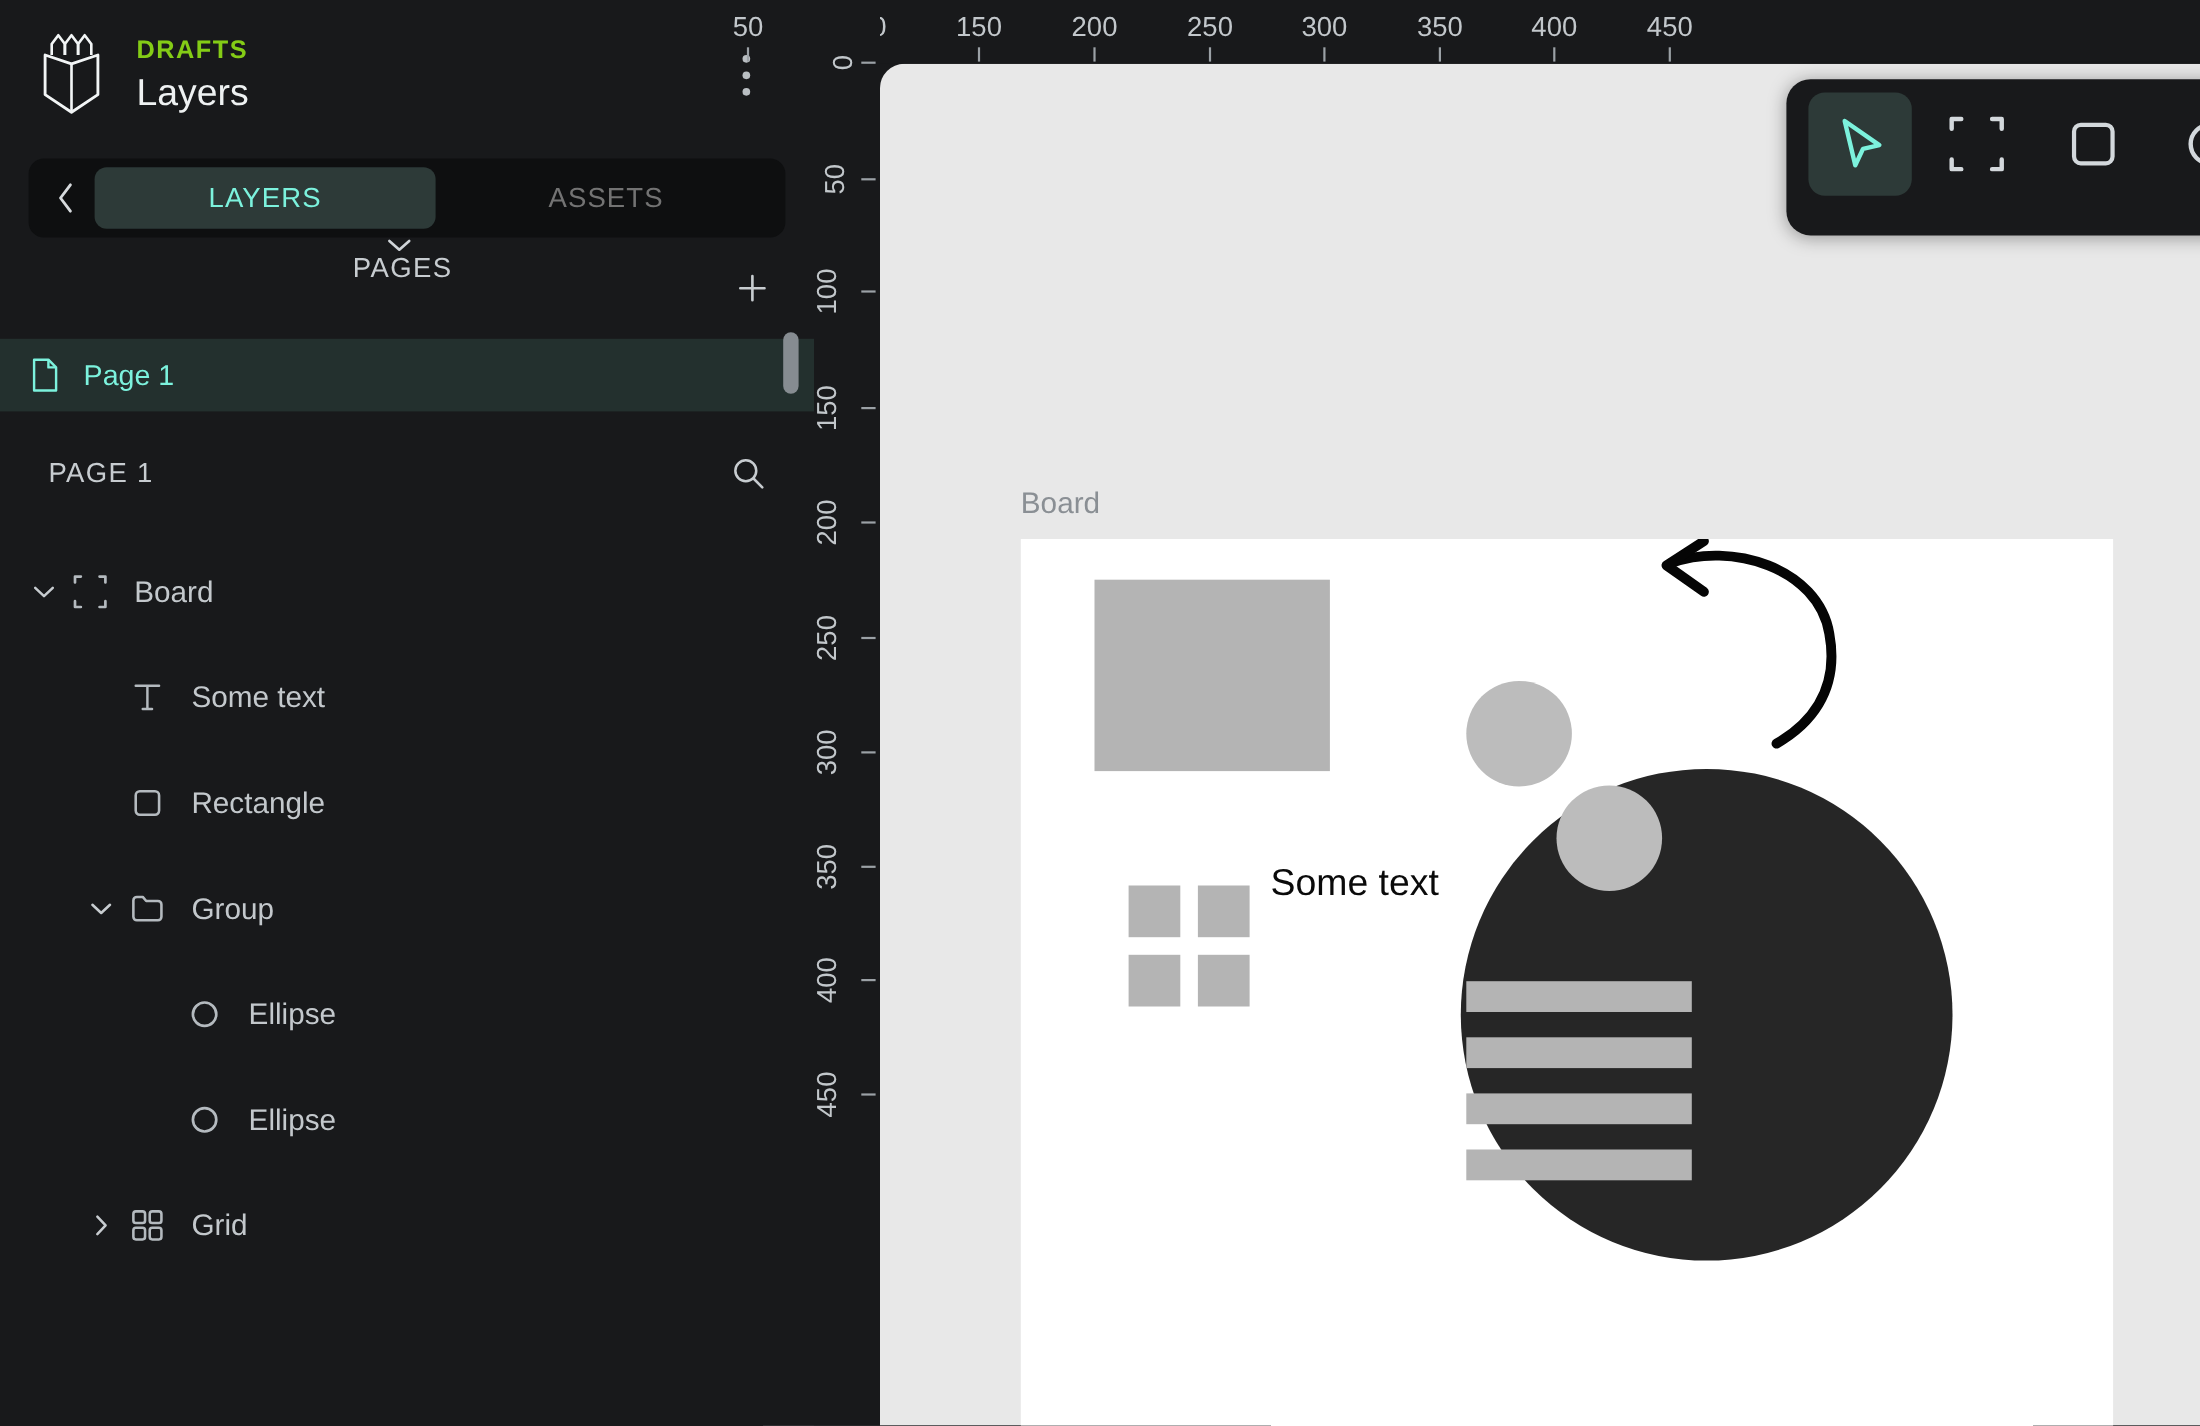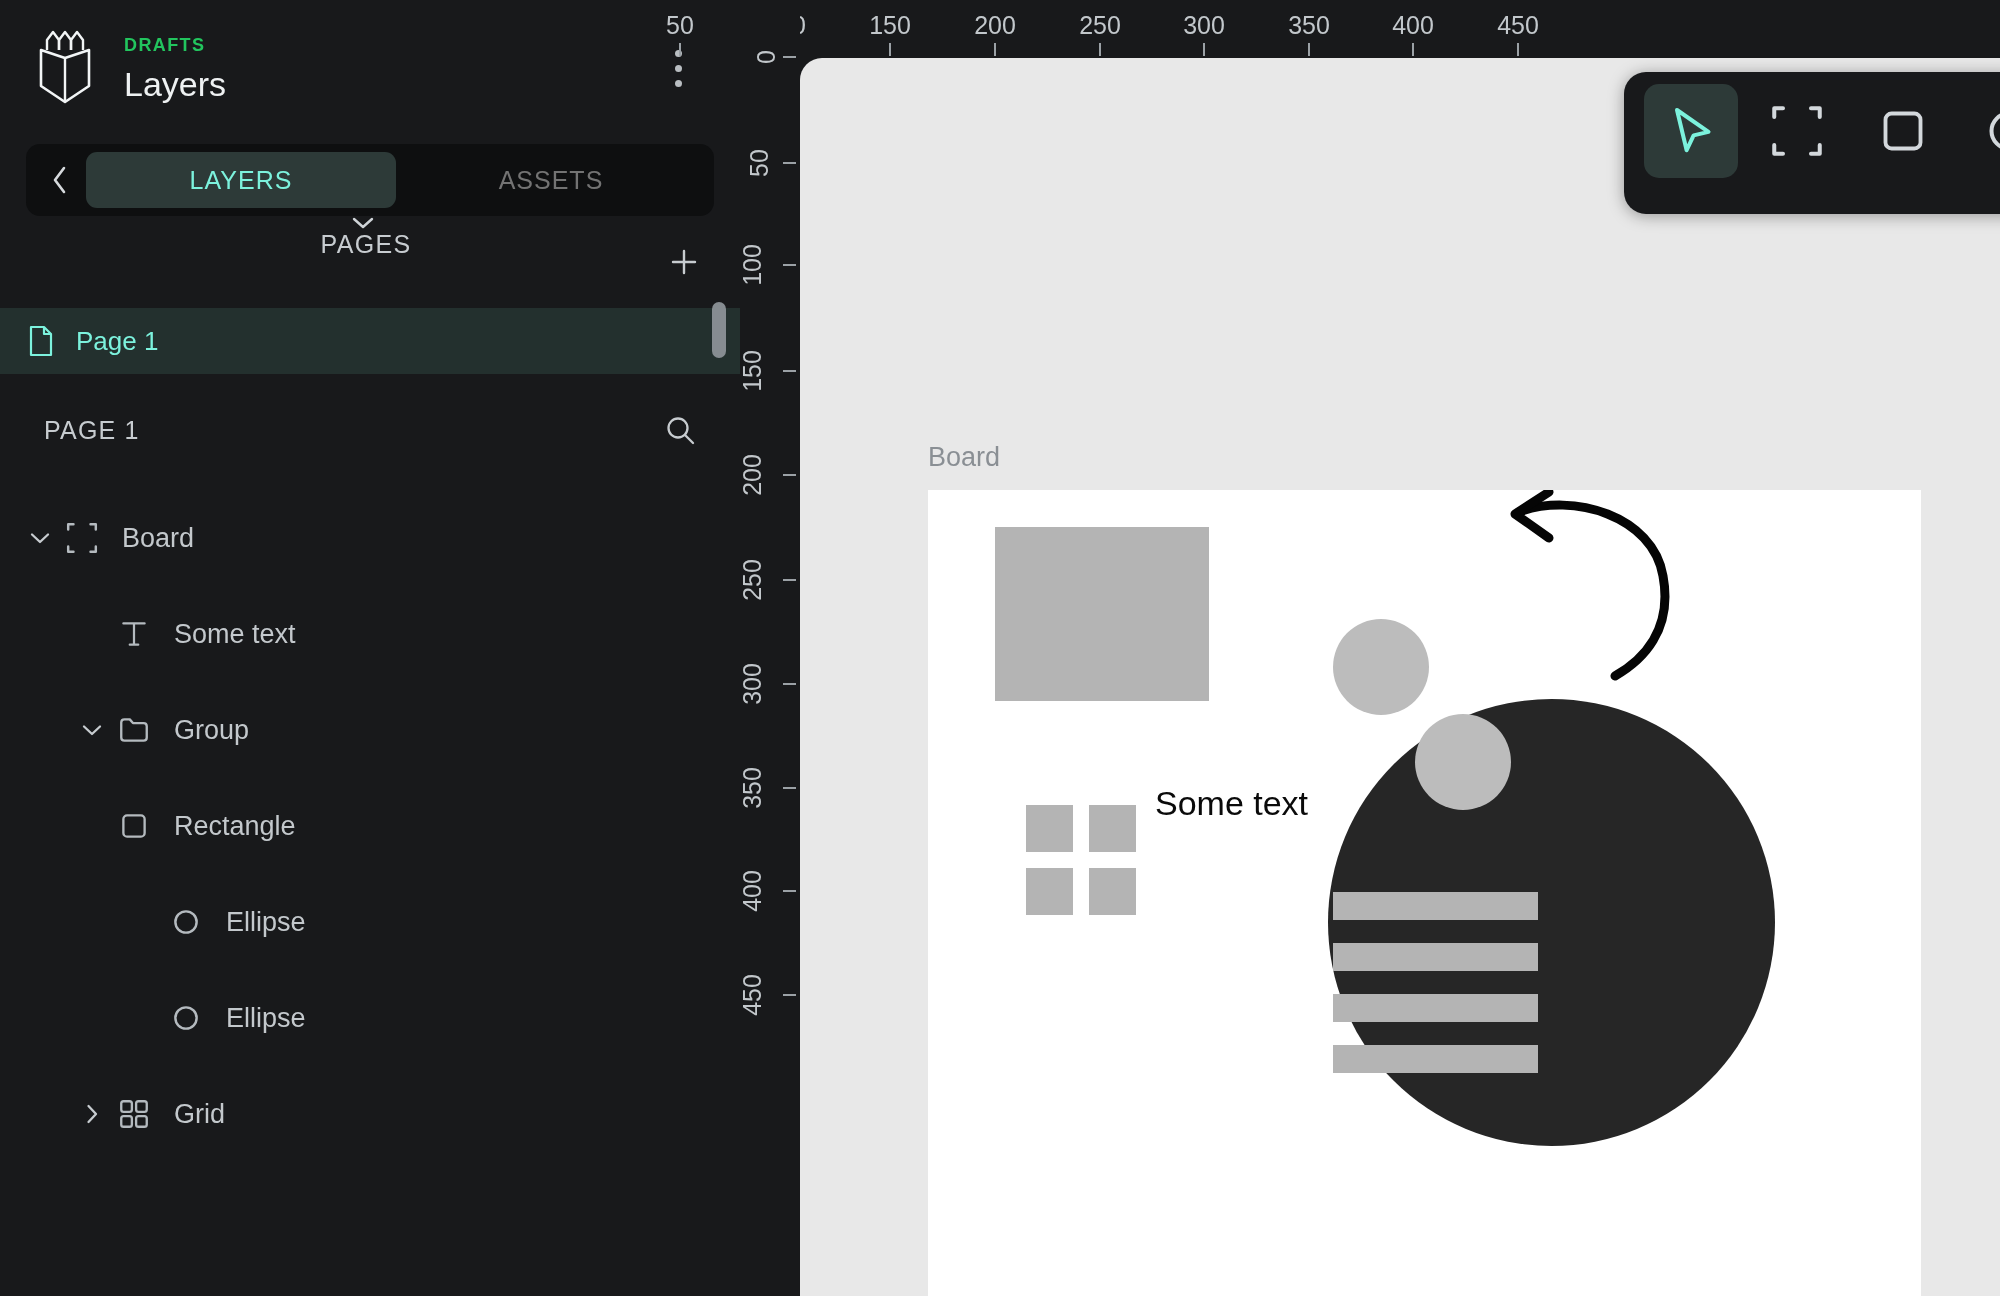--- a/index.html
+++ b/index.html
@@ -24,22 +24,22 @@
     padding: 0 36px 0 34px;
     position: relative;
   }
   .logo-wrap {
     width: 66px; height: 80px;
     flex: 0 0 66px;
     display: flex; align-items: center; justify-content: center;
   }
   .title-block { margin-left: 24px; }
   .drafts-label {
-    font-size: 18px; letter-spacing: 1.4px;
-    color: #22c55e; font-weight: 600;
+    font-size: 23px; letter-spacing: 1.4px;
+    color: #84cc16; font-weight: 600;
     line-height: 30px;
   }
   .file-title {
     font-size: 34px; color: #eef1f2; font-weight: 400;
     line-height: 44px; margin-top: 2px;
   }
   .kebab {
     position: absolute; right: 44px; top: 50%;
     transform: translateY(-50%);
     width: 36px; height: 52px;
@@ -344,40 +344,40 @@
         <div class="layer-row" style="padding-left: 72px;">
           <div class="lr-chevron"></div>
           <div class="lr-icon">
             <svg width="34" height="34" viewBox="0 0 32 32" fill="none">
               <path d="M6 6 L26 6 M16 6 L16 26 M12 26 L20 26" stroke="currentColor" stroke-width="2.1" stroke-linecap="round"></path>
             </svg>
           </div>
           <div class="lr-label">Some text</div>
         </div>
         <div class="layer-row" style="padding-left: 72px;">
+          <div class="lr-chevron"></div>
+          <div class="lr-icon">
+            <svg width="34" height="34" viewBox="0 0 32 32" fill="none">
+              <rect x="6" y="6" width="20" height="20" rx="3.5" stroke="currentColor" stroke-width="2.2" fill="none"></rect>
+            </svg>
+          </div>
+          <div class="lr-label">Rectangle</div>
+        </div>
+        <div class="layer-row" style="padding-left: 72px;">
           <div class="lr-chevron">
             <svg width="22" height="22" viewBox="0 0 22 22" fill="none">
               <path d="M3 7.5 L11 15 L19 7.5" stroke="currentColor" stroke-width="2.3" stroke-linecap="round" stroke-linejoin="round"></path>
             </svg>
           </div>
           <div class="lr-icon">
             <svg width="34" height="34" viewBox="0 0 32 32" fill="none">
               <path d="M4 9 C4 7.3 5.3 6 7 6 L12 6 L15 9.5 L25 9.5 C26.7 9.5 28 10.8 28 12.5 L28 23 C28 24.7 26.7 26 25 26 L7 26 C5.3 26 4 24.7 4 23 Z" stroke="currentColor" stroke-width="2.2" fill="none" stroke-linejoin="round"></path>
             </svg>
           </div>
           <div class="lr-label">Group</div>
-        </div>
-        <div class="layer-row" style="padding-left: 72px;">
-          <div class="lr-chevron"></div>
-          <div class="lr-icon">
-            <svg width="34" height="34" viewBox="0 0 32 32" fill="none">
-              <rect x="6" y="6" width="20" height="20" rx="3.5" stroke="currentColor" stroke-width="2.2" fill="none"></rect>
-            </svg>
-          </div>
-          <div class="lr-label">Rectangle</div>
         </div>
         <div class="layer-row" style="padding-left: 124px;">
           <div class="lr-chevron"></div>
           <div class="lr-icon">
             <svg width="34" height="34" viewBox="0 0 32 32" fill="none">
               <circle cx="16" cy="16" r="10" stroke="currentColor" stroke-width="2.3" fill="none"></circle>
             </svg>
           </div>
           <div class="lr-label">Ellipse</div>
         </div>

